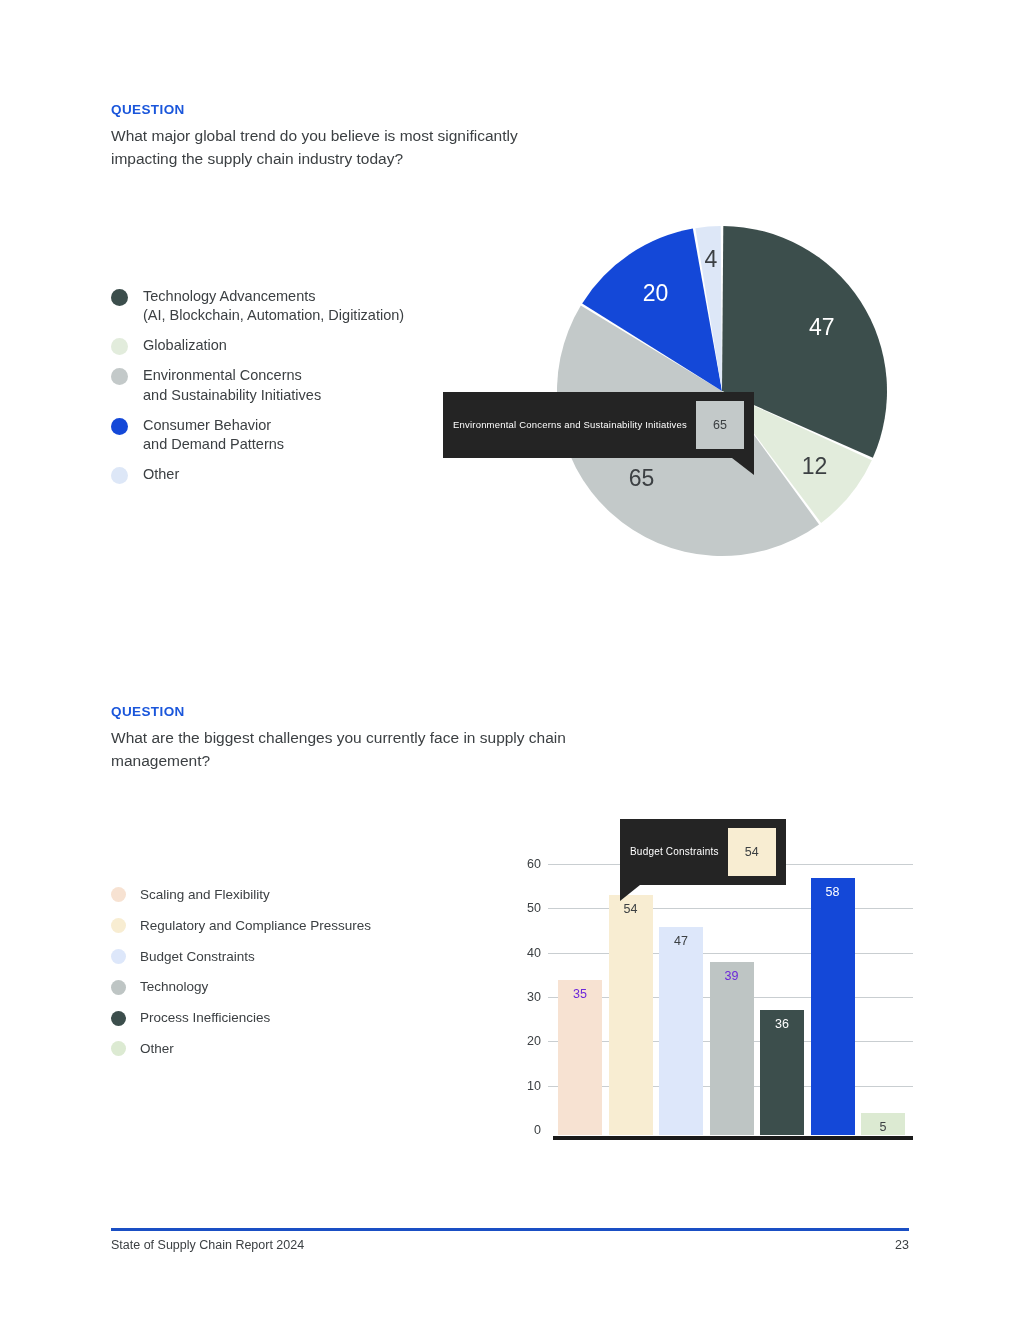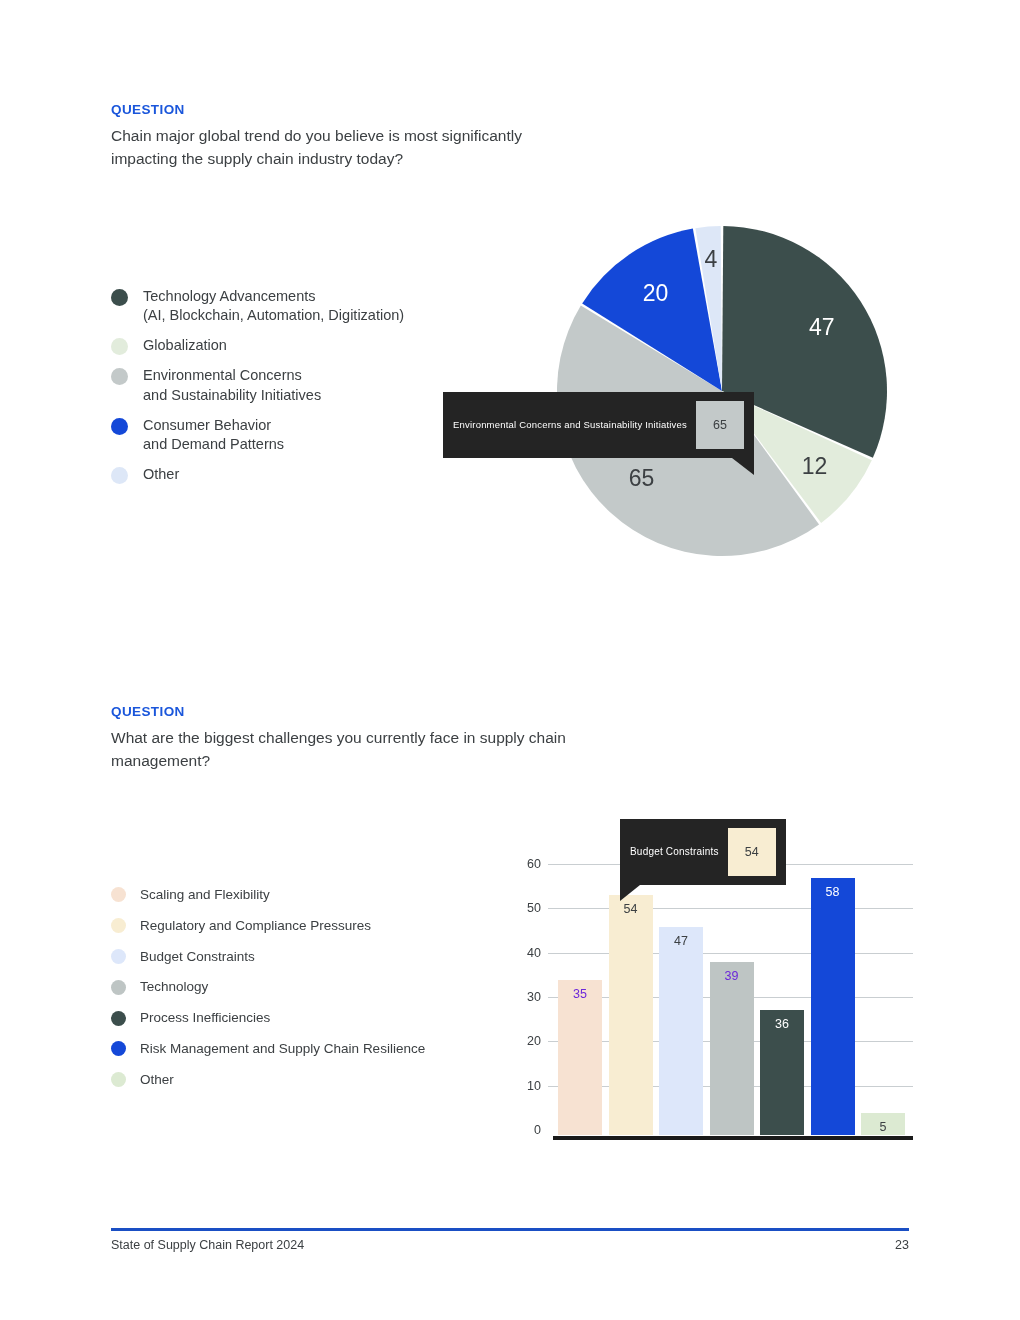--- a/index.html
+++ b/index.html
@@ -142,21 +142,21 @@
     font-size:12.5px; color:#3c4043;
   }
 </style>
 </head>
 <body>
 
 <div class="page">
 
   <div id="question1">
     <div class="q-label">QUESTION</div>
-    <div class="q-text">Chain major global trend do you believe is most significantly impacting the supply chain industry today?</div>
+    <div class="q-text">What major global trend do you believe is most significantly impacting the supply chain industry today?</div>
   </div>
 
   <div class="legend" id="legend1">
       <div class="legend-item">
         <span class="legend-dot" style="background: rgb(60, 78, 76);"></span>
         <span class="legend-label">Technology Advancements
 (AI, Blockchain, Automation, Digitization)</span>
       </div>
       <div class="legend-item">
         <span class="legend-dot" style="background: rgb(226, 236, 220);"></span>
@@ -217,24 +217,20 @@
         <span class="legend-dot" style="background: rgb(221, 231, 250);"></span>
         <span class="legend-label">Budget Constraints</span>
       </div>
       <div class="legend-item">
         <span class="legend-dot" style="background: rgb(190, 197, 196);"></span>
         <span class="legend-label">Technology</span>
       </div>
       <div class="legend-item">
         <span class="legend-dot" style="background: rgb(60, 78, 76);"></span>
         <span class="legend-label">Process Inefficiencies</span>
-      </div>
-      <div class="legend-item">
-        <span class="legend-dot" style="background: rgb(20, 72, 216);"></span>
-        <span class="legend-label">Risk Management and Supply Chain Resilience</span>
       </div>
       <div class="legend-item">
         <span class="legend-dot" style="background: rgb(220, 234, 210);"></span>
         <span class="legend-label">Other</span>
       </div>
     </div>
 
   <div id="bar-chart-wrap">
     <div class="bc-grid" id="bc-grid">
         <div class="bc-ytick" style="top: 275px;">0</div>

